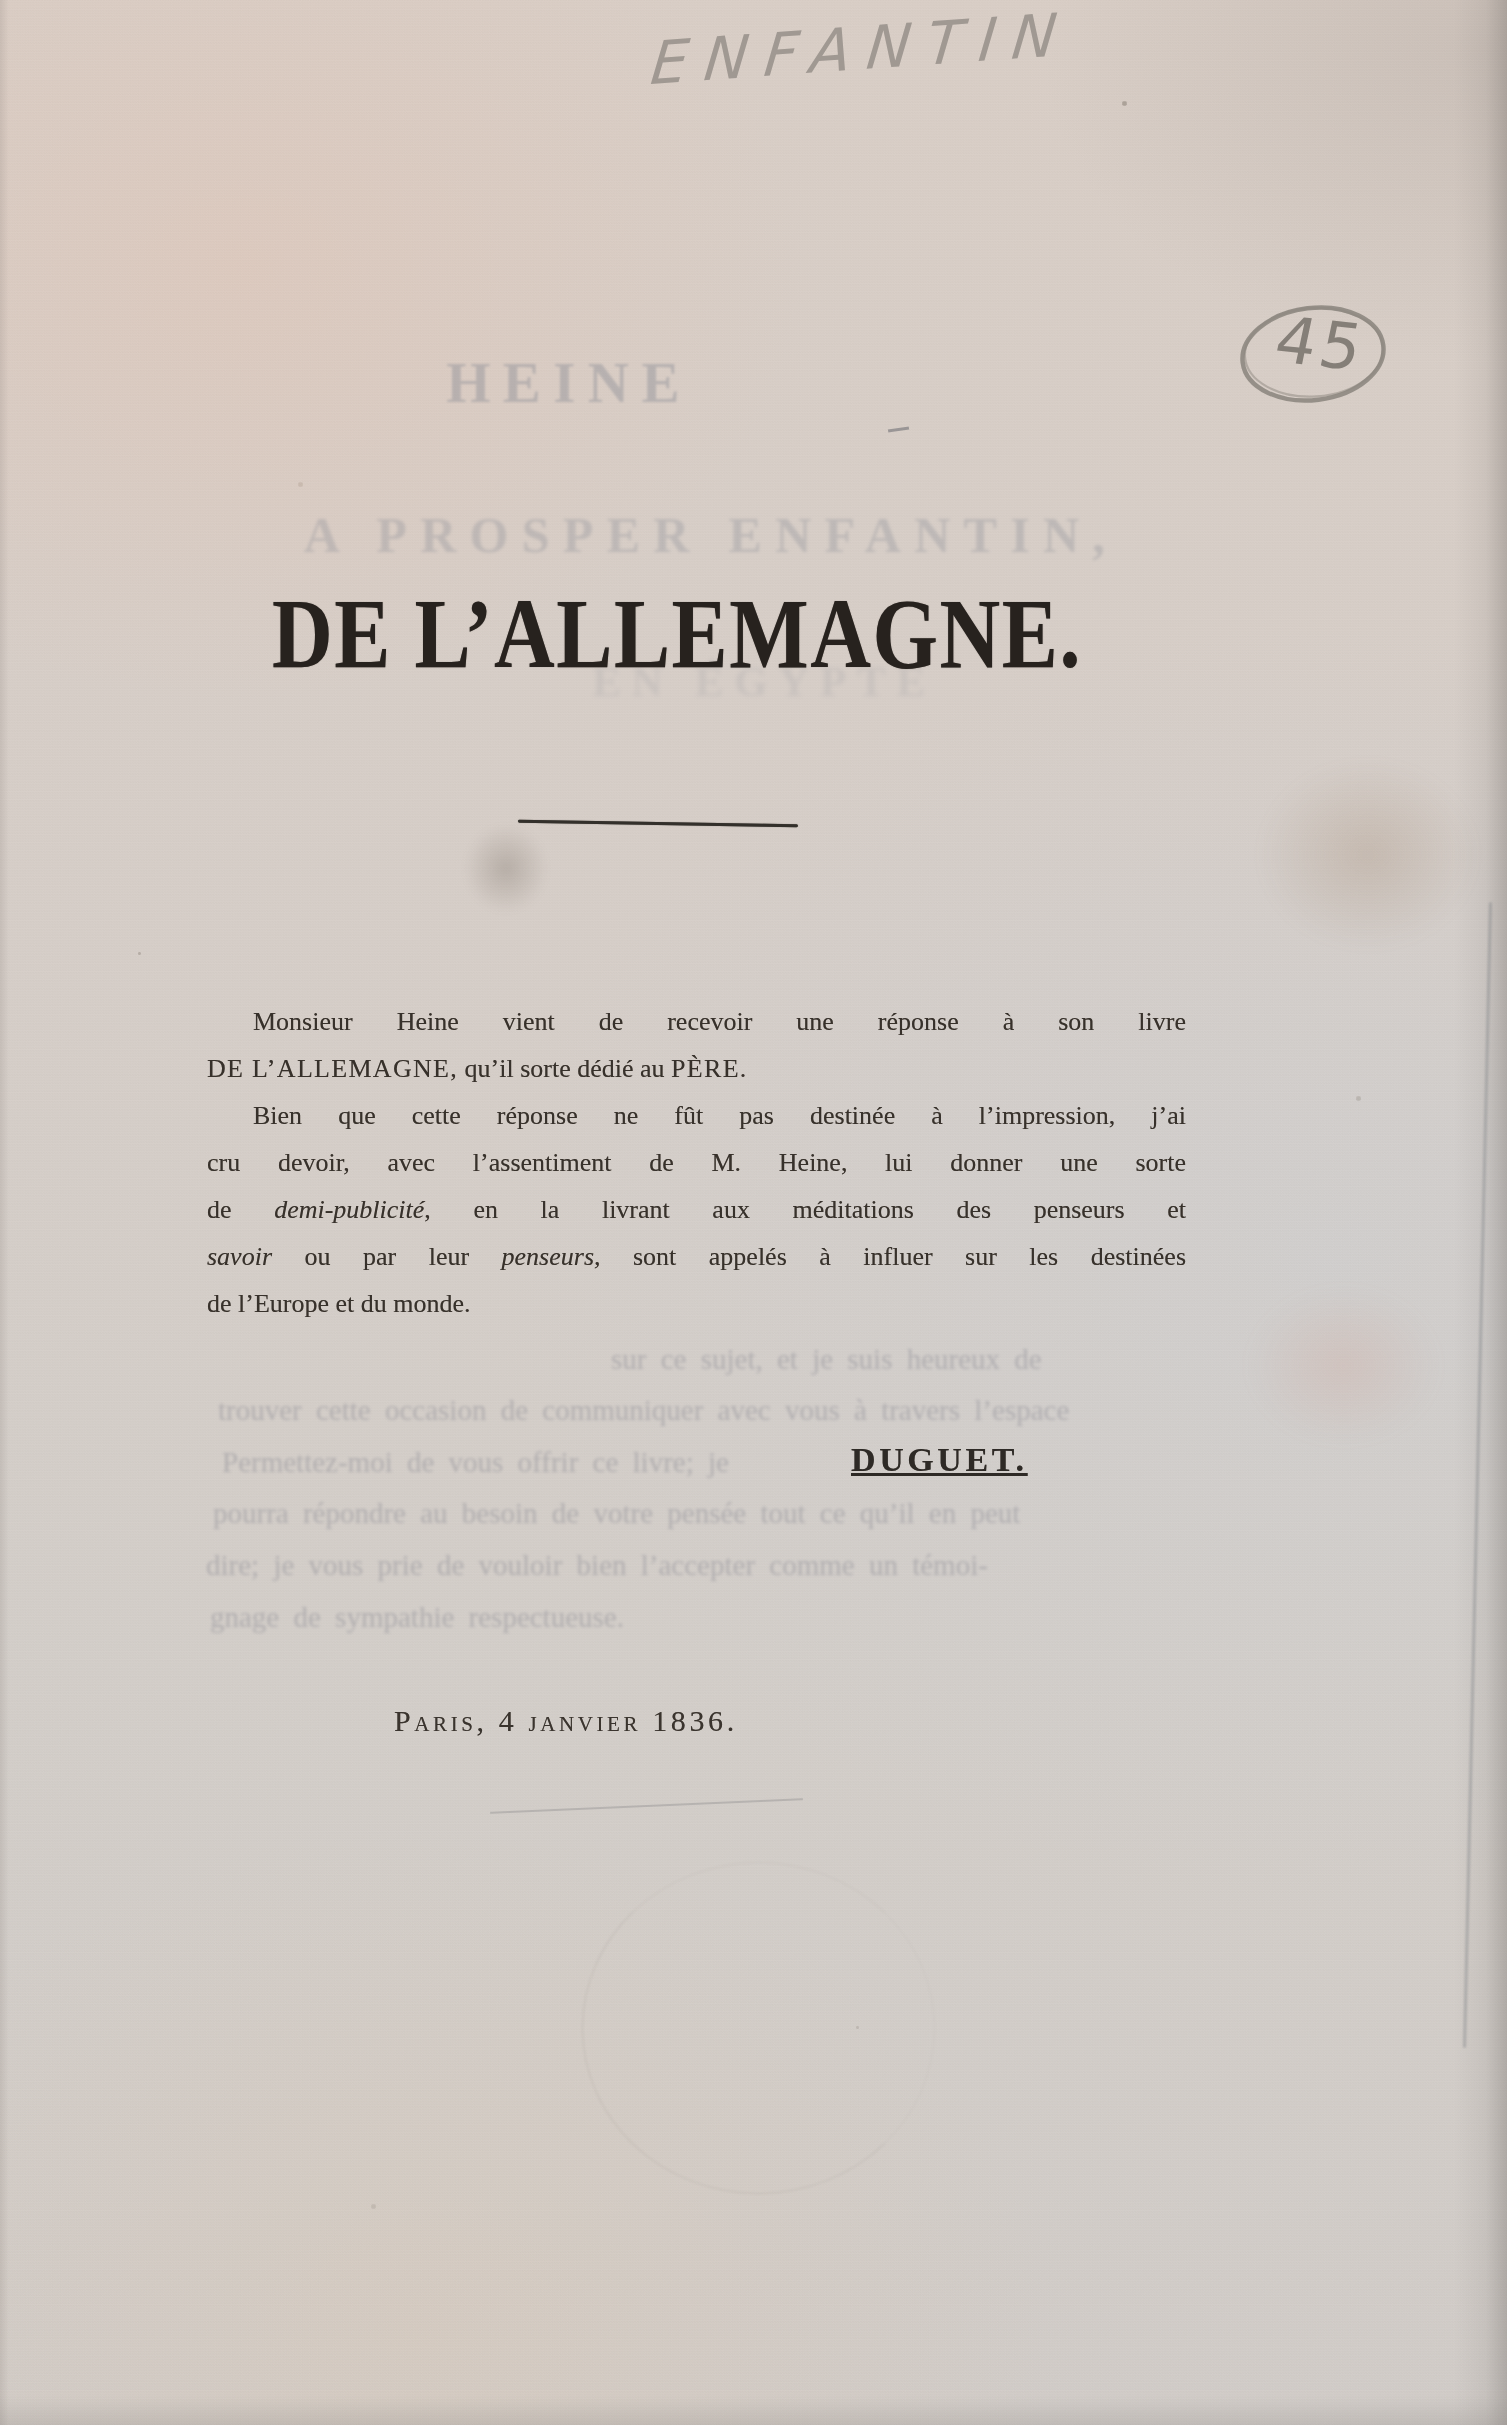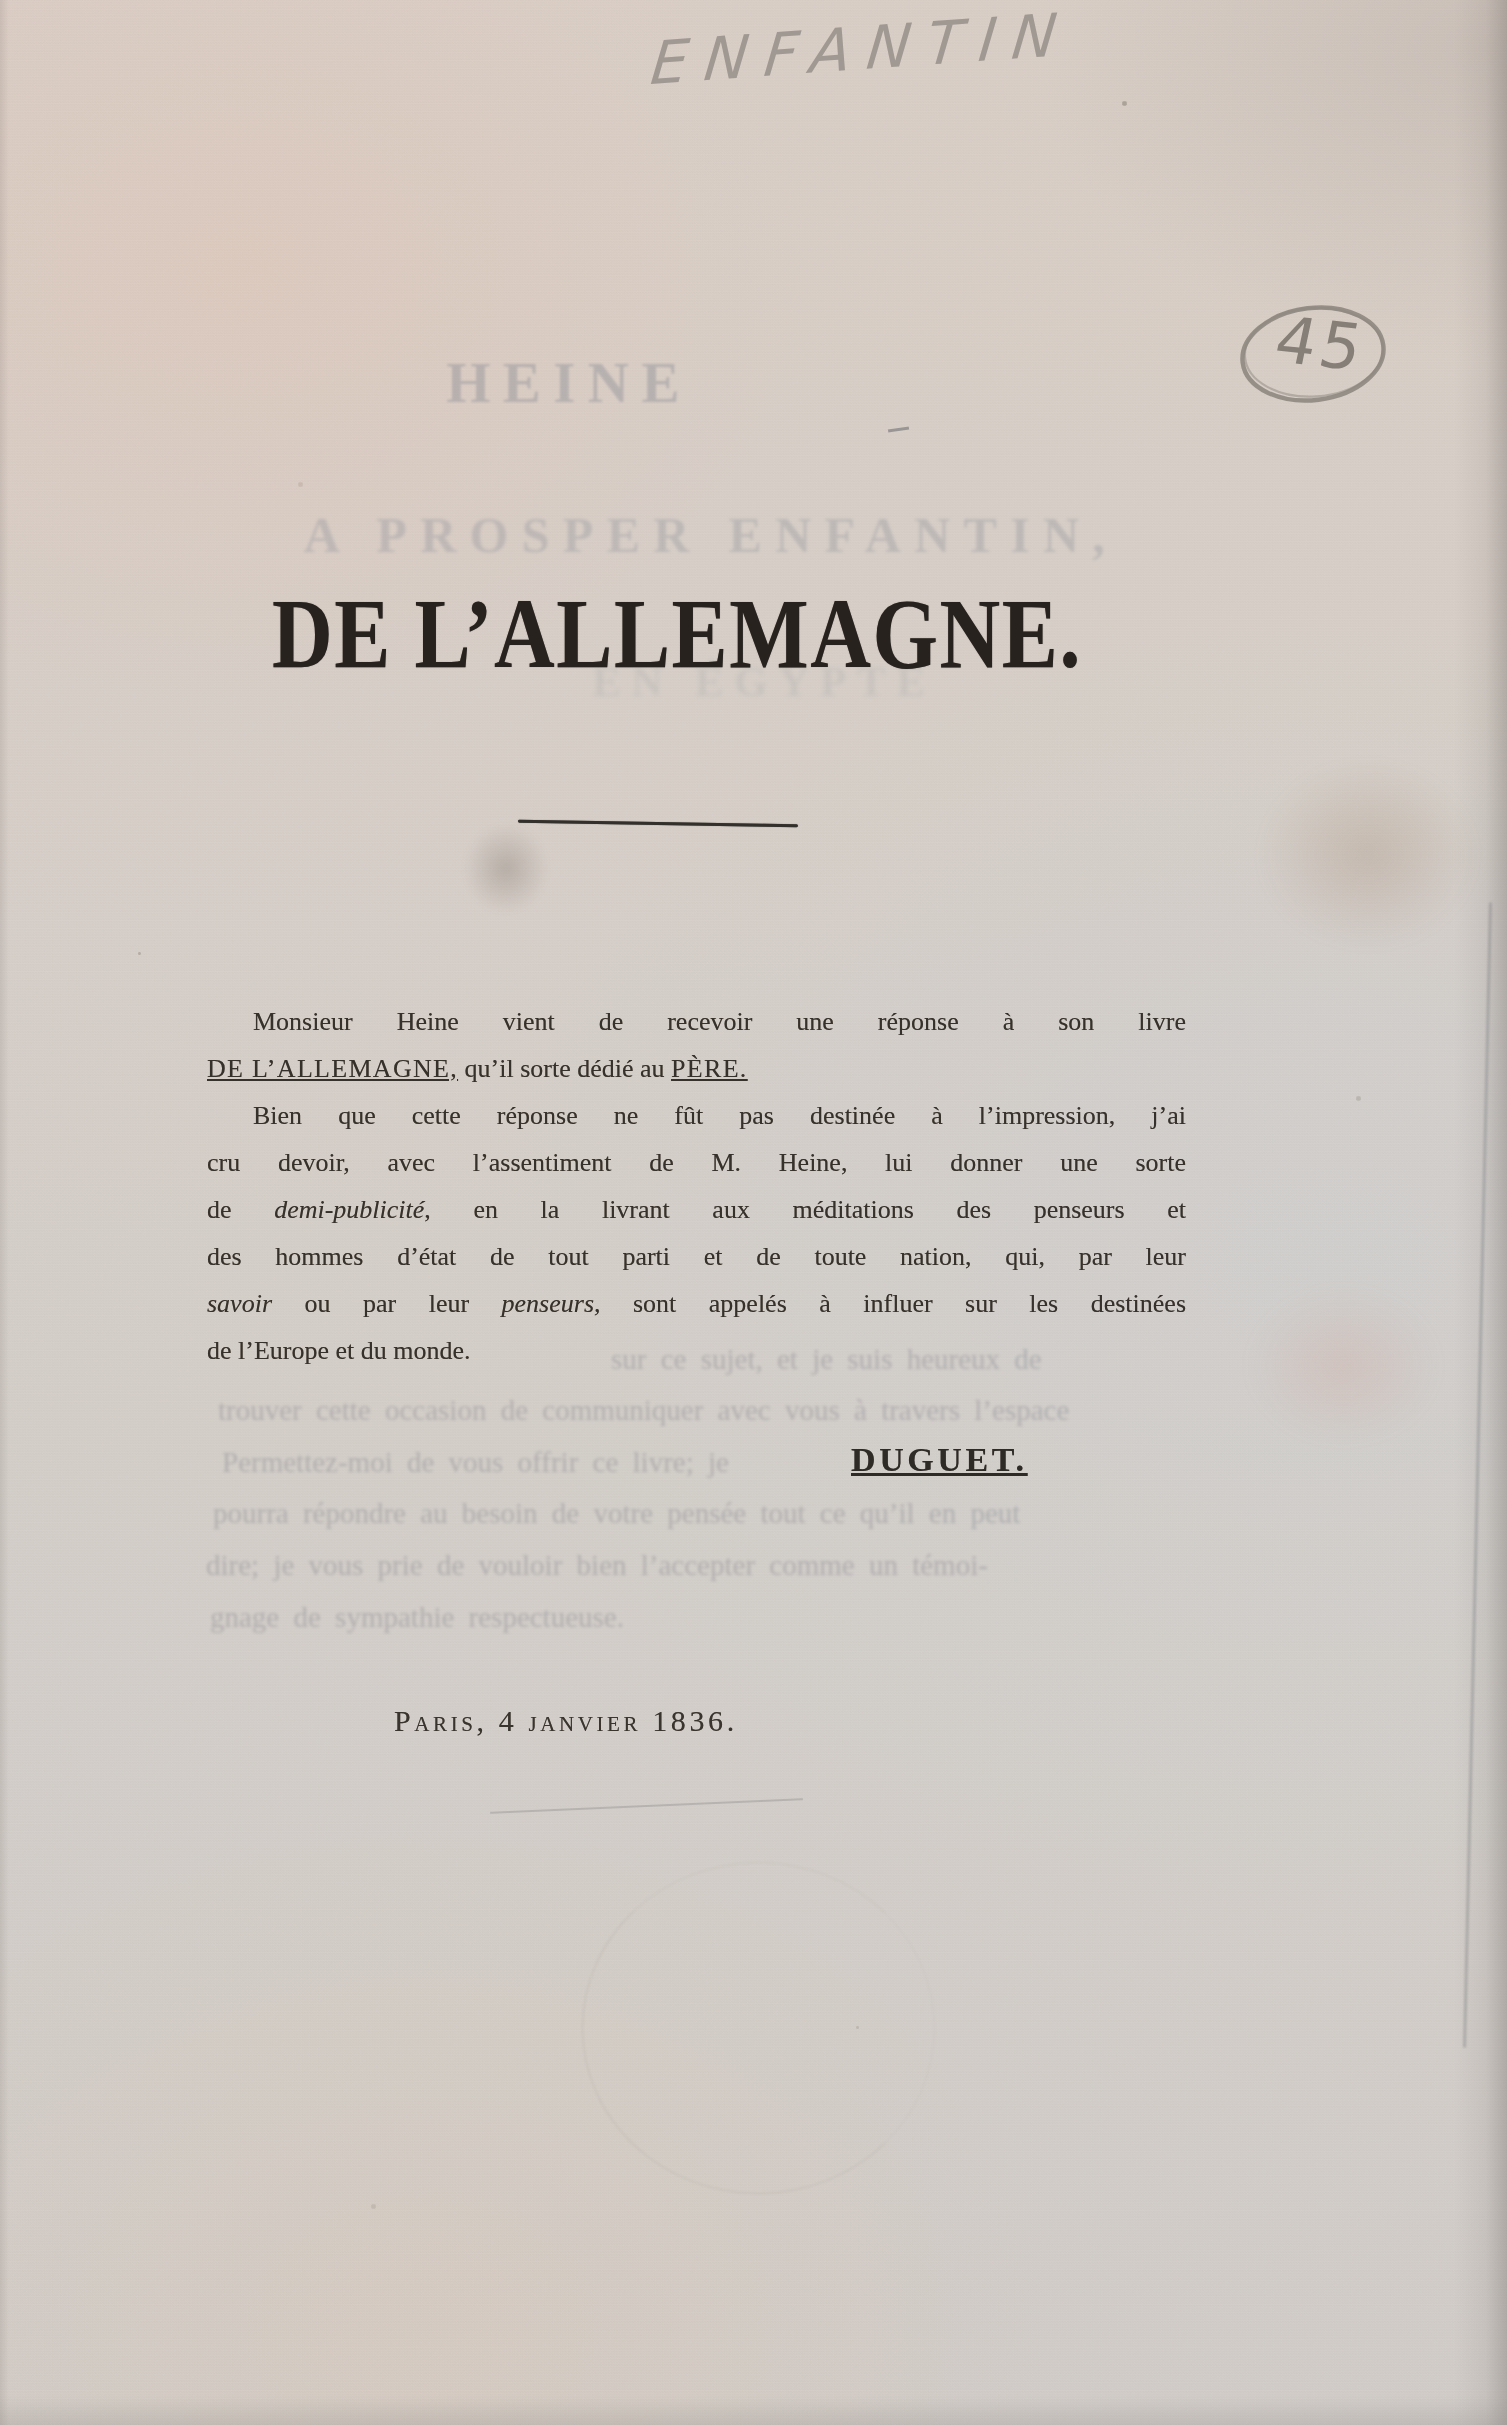--- a/index.html
+++ b/index.html
@@ -64,21 +64,21 @@
   .rule { position:absolute; left:518px; top:822px; width:280px; height:3.1px;
     background:#33302b; transform:rotate(0.9deg); border-radius:1.8px;
     box-shadow:0 0 0.9px rgba(50,45,40,.7); }
 
   .body-text { position:absolute; left:207px; top:998px; width:979px;
     font-size:26px; color:#37312b; text-shadow:0 0 0.5px rgba(60,50,40,0.45); }
   .bline { line-height:47px; height:47px; }
   .just { text-align:justify; text-align-last:justify; }
   .ind { text-indent:46px; }
   .it { font-style:italic;margin-top:32px; }
-  .caps { letter-spacing:1.3px;text-decoration:underline; }
+  .caps { letter-spacing:1.3px; }
 
   .signature { position:absolute; left:851px; top:1441px; font-weight:bold;
     font-size:34px; letter-spacing:3.6px; color:#2e2a26;
     text-shadow:0 0 0.5px rgba(55,48,40,0.5);text-decoration:underline; }
   .dateline { position:absolute; left:394px; top:1704px;
     font-variant-caps:small-caps; font-size:30px; letter-spacing:3.6px; color:#3a342e;
     text-shadow:0 0 0.4px rgba(60,52,44,0.5);text-align:center; }
 
   
   .smudge { position:absolute; left:464px; top:824px; width:84px; height:89px; border-radius:50%;
@@ -146,21 +146,20 @@
     </div>
 
   <div class="title">DE L’ALLEMAGNE.</div>
   <div class="rule"></div>
   <div class="body-text">
       <div class="bline just ind"><span>Monsieur Heine vient de recevoir une réponse à son livre</span></div>
       <div class="bline"><span class="caps">DE L’ALLEMAGNE,</span><span> qu’il sorte dédié au </span><span class="caps">PÈRE.</span></div>
       <div class="bline just ind"><span>Bien que cette réponse ne fût pas destinée à l’impression, j’ai</span></div>
       <div class="bline just"><span>cru devoir, avec l’assentiment de M. Heine, lui donner une sorte</span></div>
       <div class="bline just"><span>de </span><span class="it">demi-publicité</span><span>, en la livrant aux méditations des penseurs et</span></div>
-      <div class="bline just"><span>des hommes d’état de tout parti et de toute nation, qui, par leur</span></div>
       <div class="bline just"><span class="it">savoir</span><span> ou par leur </span><span class="it">penseurs,</span><span> sont appelés à influer sur les destinées</span></div>
       <div class="bline"><span>de l’Europe et du monde.</span></div>
     </div>
   <div class="signature">DUGUET.</div>
   <div class="dateline">Paris, 4 janvier 1836.</div>
 
 </div>
 
 
 </body></html>

